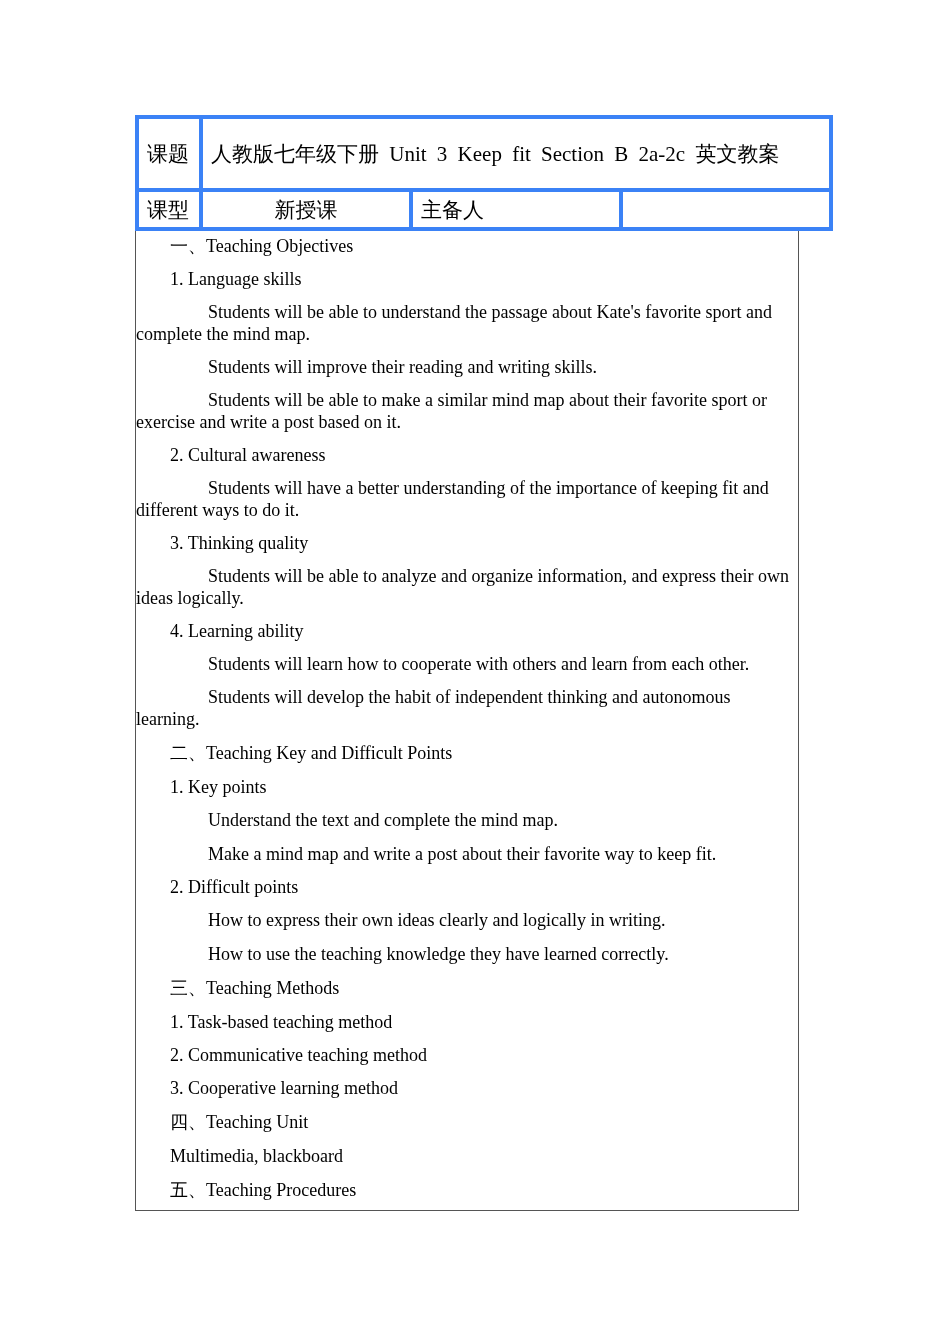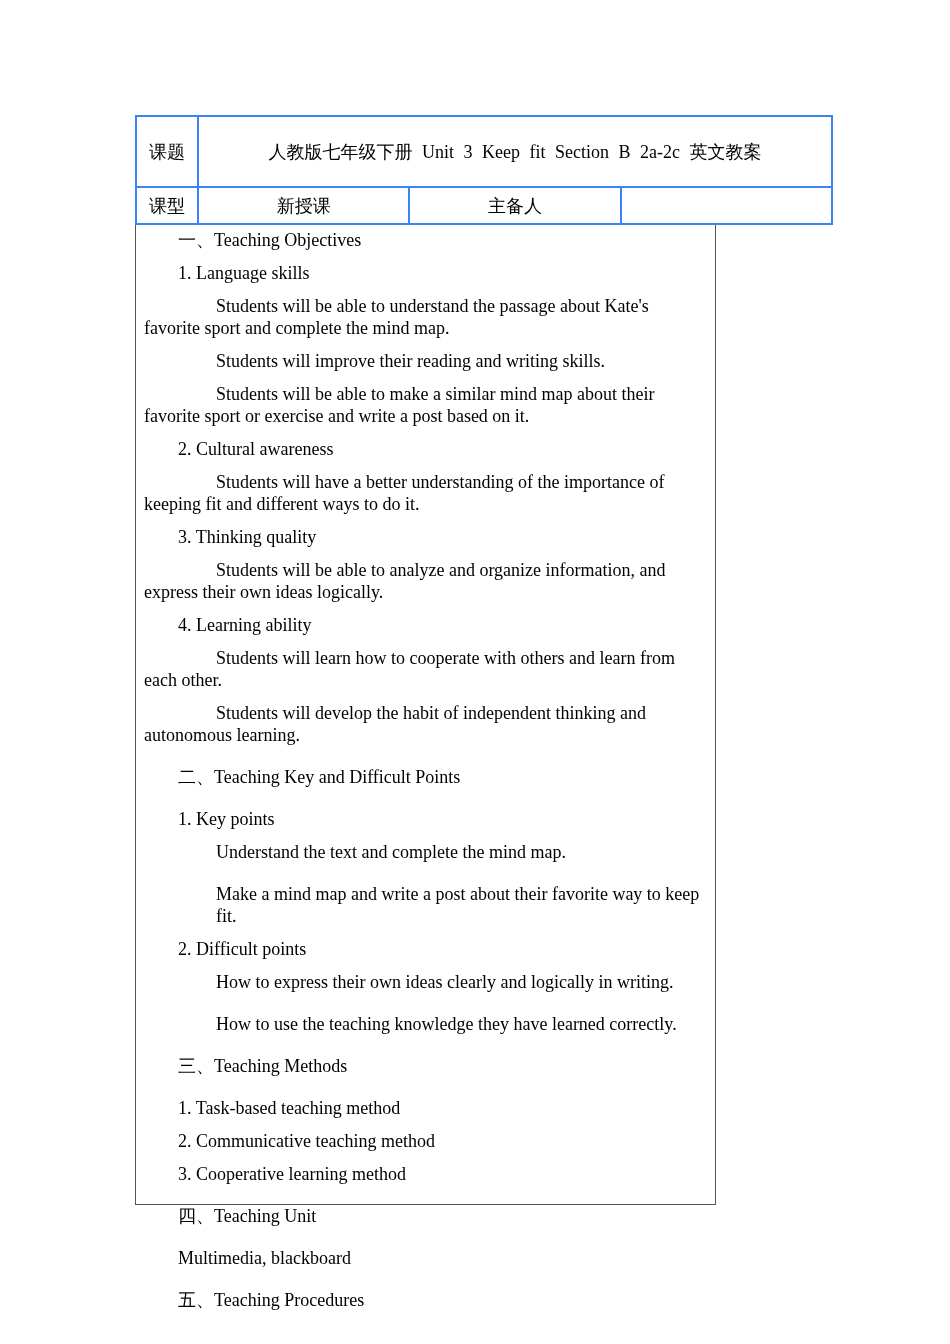--- a/index.html
+++ b/index.html
@@ -1,34 +1,34 @@
 <!DOCTYPE html>
 <html><head>
 <meta charset="utf-8">
 <style>
   html, body { margin: 0; padding: 0; background: #ffffff; }
   body { width: 950px; height: 1344px; position: relative; font-family: "Liberation Serif", "DejaVu Serif", serif; color: #000; }
   .page { position: absolute; left: 135px; top: 115px; width: 698px; }
   table.hdr { border-collapse: collapse; width: 698px; table-layout: fixed; }
-  table.hdr td { border: 2px solid #3b82f6; font-size: 18px; padding: 0 8px; vertical-align: middle; text-align: center; }
+  table.hdr td { border: 4px solid #3b82f6; font-size: 21px; padding: 0 8px; vertical-align: middle; }
   .row1 td { height: 69px; }
   .row2 td { height: 35px; }
   .c1 { width: 44px; }
   .c2 { width: 282px; }
   .c3 { width: 80px; margin-left: 24px; }
   .center { text-align: center; }
   .title-text { word-spacing: 5px; }
-  .body-cell { border: 1px solid #555; border-top: none; width: 581px; height: 980px; box-sizing: border-box; padding: 2px 8px 0 8px; font-size: 18px; line-height: 22px; }
+  .body-cell { border: 1px solid #555; border-top: none; width: 664px; height: 980px; box-sizing: border-box; padding: 2px 8px 0 0; font-size: 18px; line-height: 22px; }
   .p { margin: 0; }
   .h1 { padding-left: 34px; margin-top: 2px; }
   .h2 { padding-left: 34px; }
   .ind { text-indent: 72px; }
   .lvl2 { padding-left: 72px; }
   .gap { margin-top: 11px; }
-  .gap2 { margin-top: 20px; }
+  .gap2 { margin-top: 12px; }
 </style>
 </head>
 <body>
 
 <div class="page">
   <table class="hdr">
     <tbody>
         <tr class="row1">
       <td class="c1">课题</td>
       <td colspan="3" class="title-text">人教版七年级下册 Unit 3 Keep fit Section B 2a-2c 英文教案</td>

